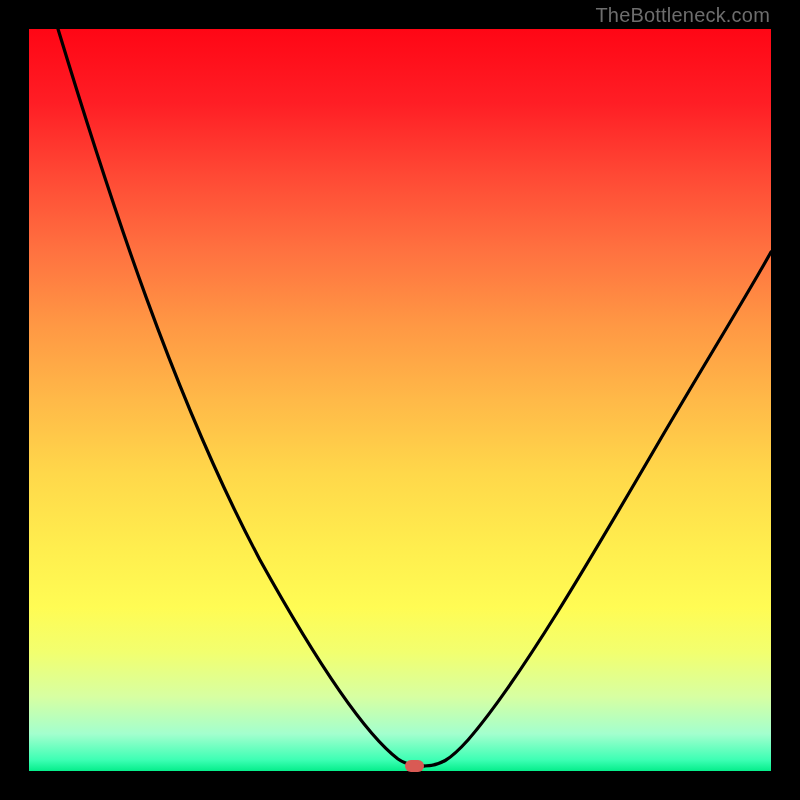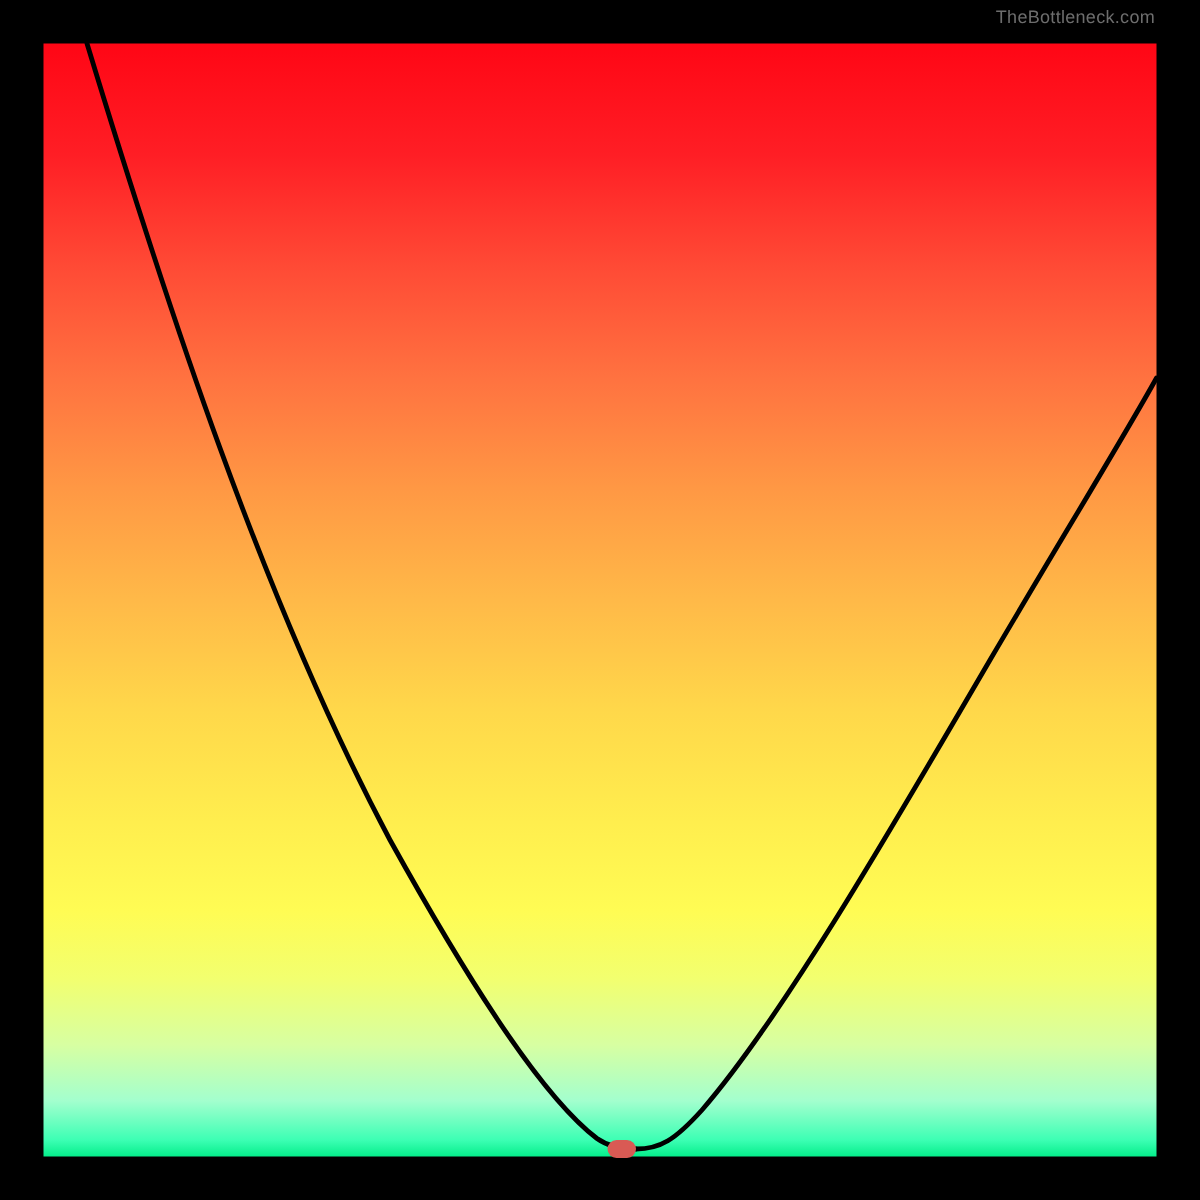--- a/index.html
+++ b/index.html
@@ -38,21 +38,21 @@
       #a3ffce 95%,
       #3dffb4 98.5%,
       #05ee8b 100%
     );
   }
   .watermark {
     position: absolute;
     top: 4px;
     right: 30px;
     color: #6d6d6d;
-    font-size: 12px;
+    font-size: 20px;
     letter-spacing: 0.2px;
     user-select: none;
   }
   svg.curve {
     position: absolute;
     left: 0; top: 0;
   }
   .marker {
     position: absolute;
     width: 19px;

